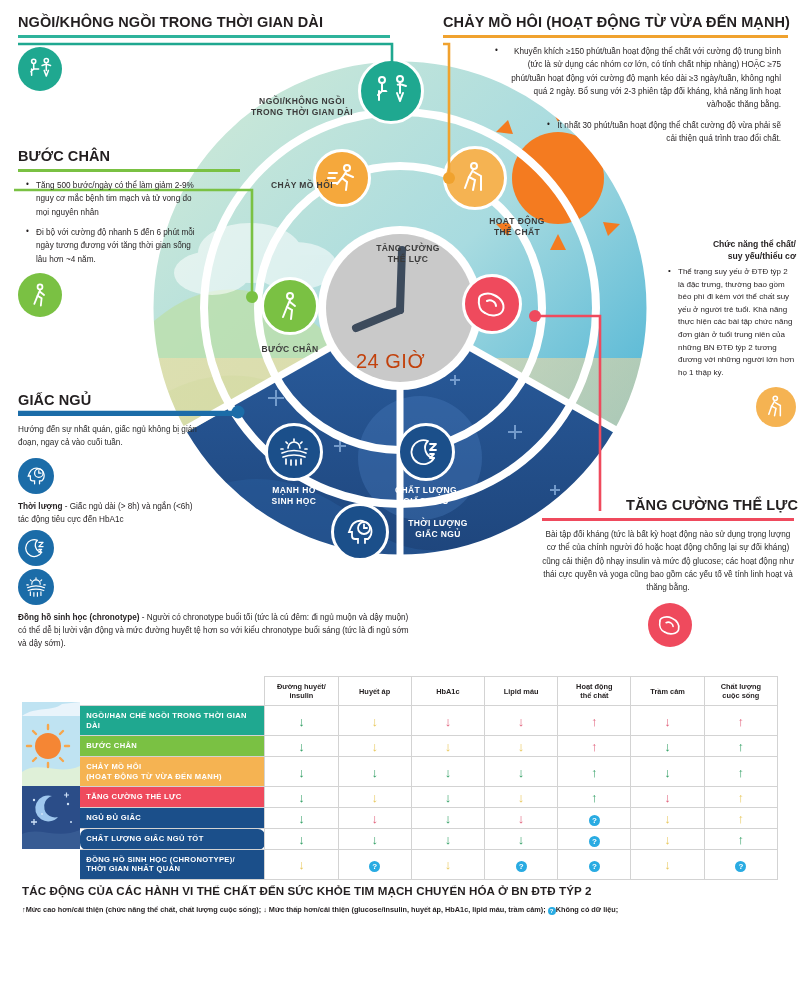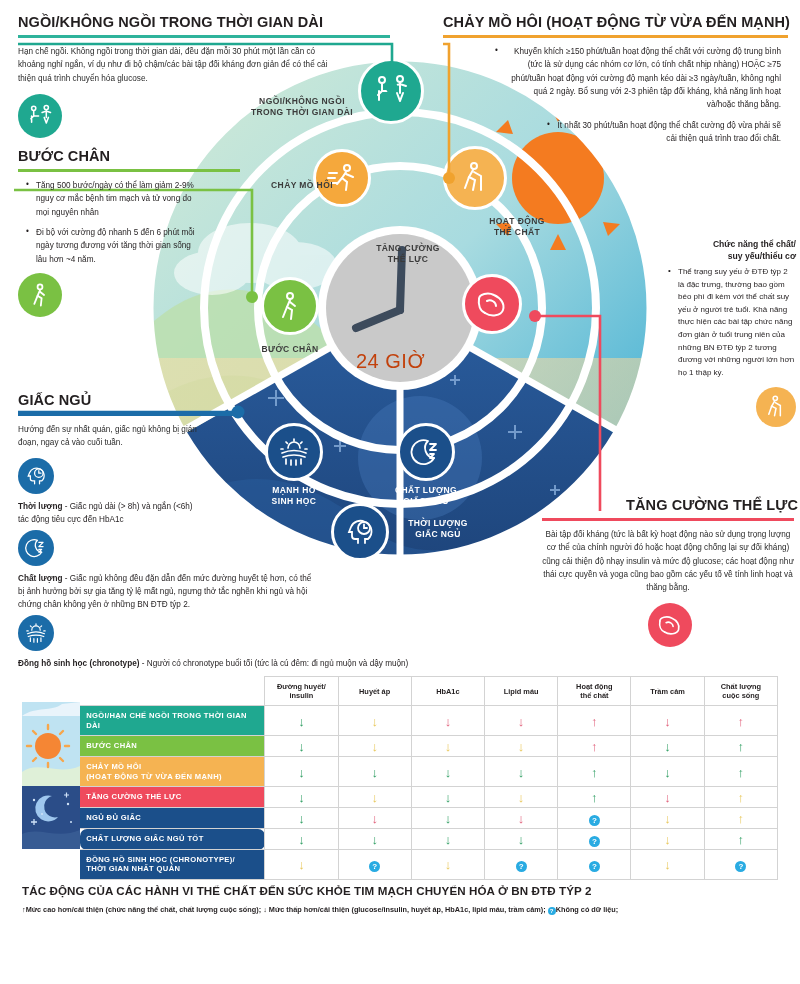--- a/index.html
+++ b/index.html
@@ -313,21 +313,20 @@
     <circle cx="238" cy="412" r="6.5" fill="#1b6ca8"></circle>
     <path d="M443 44 H449 V178" stroke="#f0a22e" stroke-width="2.6" fill="none"></path>
     <circle cx="449" cy="178" r="6" fill="#f0a22e"></circle>
     <path d="M600 511 V316 H535" stroke="#ef4a5d" stroke-width="2.6" fill="none"></path>
     <circle cx="535" cy="316" r="6" fill="#ef4a5d"></circle>
   </svg>
 
   <div class="panel" style="left:18px; top:14px; width:380px;">
     <h2>NGỒI/KHÔNG NGỒI TRONG THỜI GIAN DÀI</h2>
     <div class="rule" style="background:#2fb39b; width:372px;"></div>
-    <div class="ptxt" style="width:320px;">Hạn chế ngồi. Không ngồi trong thời gian dài, đều đặn mỗi 30 phút một lần cần có khoảng nghỉ ngắn, ví dụ như đi bộ chậm/các bài tập đối kháng đơn giản để có thể cải thiện quá trình chuyển hóa glucose.</div>
     <div class="icon-chip" style="margin-top:9px; width:44px; height:44px; background:#1fa890;">
       <svg width="28" height="28" viewBox="0 0 40 40">
         <g fill="none" stroke="#fff" stroke-width="2.2" stroke-linecap="round">
           <circle cx="11" cy="9" r="3"></circle>
             <path d="M11 13 l0 7 l7 0"></path>
             <path d="M8 20 l0 9 M11 20 l-4 4"></path>
           <circle cx="29" cy="8" r="3"></circle>
             <path d="M29 12 v10 M23 15 l6 -2 6 2 M26 22 l3 8 M32 22 l-3 8"></path>
         </g>
       </svg>
@@ -374,21 +373,20 @@
     <div class="sleep-row">
       <div class="icon-chip" style="width:36px; height:36px; min-width:36px; background:#1b6ca8;">
         <svg width="24" height="24" viewBox="0 0 34 34">
           <g fill="none" stroke="#fff" stroke-width="1.8" stroke-linecap="round" stroke-linejoin="round">
             <path d="M19 6 A12 12 0 1 0 25 23 A10 10 0 0 1 19 6 Z"></path>
             <path d="M21 9 h6 l-6 6 h6"></path>
               <path d="M21 19 h4 l-4 4 h4"></path>
           </g>
         </svg>
       </div>
-      <div class="tx" style="width:300px;"><b>Chất lượng</b><span> - Giấc ngủ không đều đặn dẫn đến mức đường huyết tệ hơn, có thể bị ảnh hưởng bởi sự gia tăng tỷ lệ mất ngủ, ngưng thở tắc nghẽn khi ngủ và hội chứng chân không yên ở những BN ĐTĐ týp 2.</span></div>
     </div>
 
     <div class="sleep-row">
       <div class="icon-chip" style="width:36px; height:36px; min-width:36px; background:#1b6ca8;">
         <svg width="24" height="24" viewBox="0 0 34 34">
           <g fill="none" stroke="#fff" stroke-width="1.7" stroke-linecap="round">
             <path d="M11 13 a6 6 0 0 1 12 0"></path>
             <path d="M17 4 v2 M9 7 l1.4 1.4 M25 7 l-1.4 1.4 M4 14 h2 M28 14 h2"></path>
             <path d="M5 18 q12 -5 24 0"></path>
               <path d="M6 22 q11 -4 22 0"></path>

